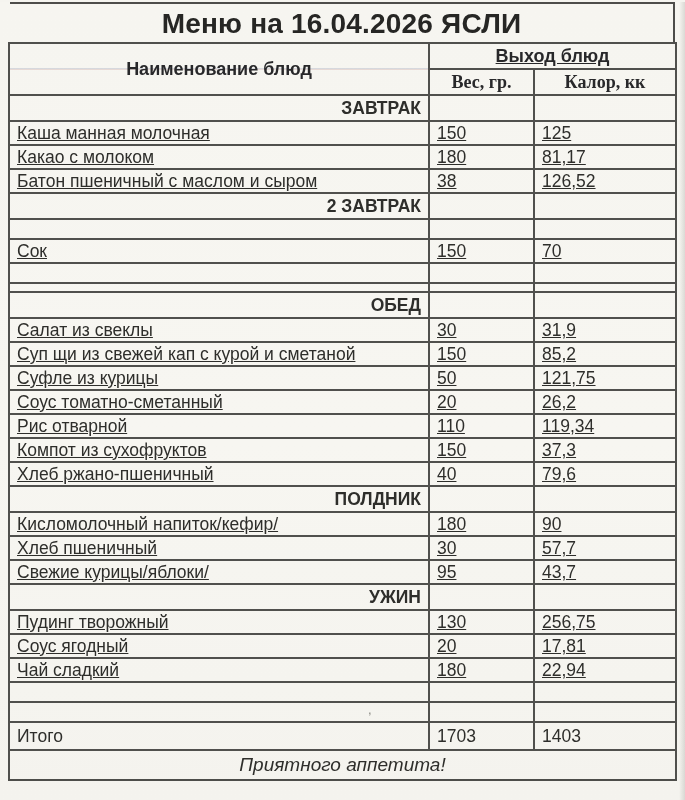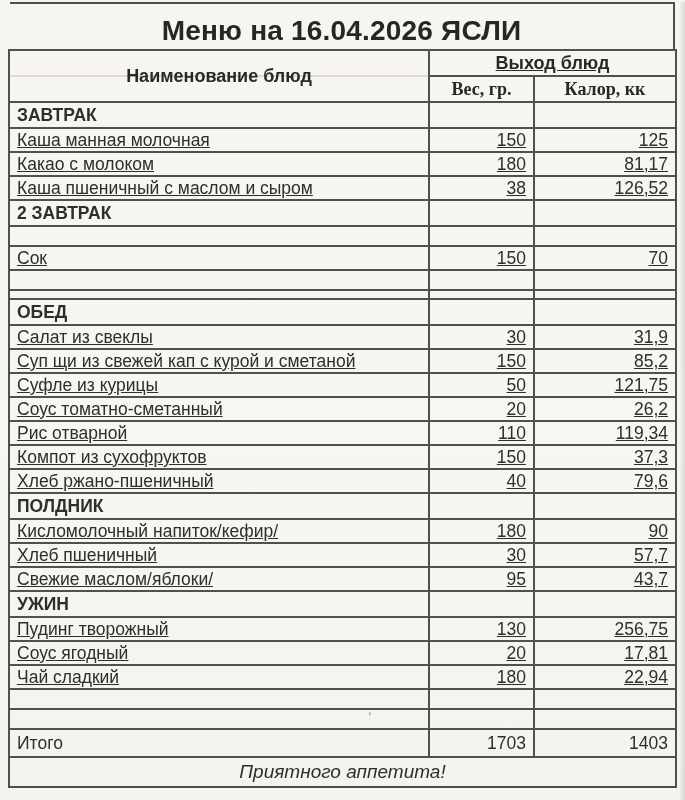--- a/index.html
+++ b/index.html
@@ -31,21 +31,21 @@
   }
 
   .title-block {
     margin: 2px 10px 0 10px;
     border-top: 2px solid #4d4d4a;
     border-right: 2px solid #4d4d4a;
     text-align: center;
     font-size: 28px;
     font-weight: bold;
     letter-spacing: 0.2px;
-    padding: 11px 0 2px 0;
+    padding: 4px 0 2px 0;
     color: #262624;
   }
 
   table.menu {
     border-collapse: collapse;
     table-layout: fixed;
     width: 667px;
     margin: 0 0 0 8px;
     font-size: 17.5px;
   }
@@ -61,28 +61,28 @@
     white-space: nowrap;
   }
   
   .menu tr { box-shadow: 0 -1px 0 rgba(70,90,140,0.18), 0 1px 0 rgba(140,60,60,0.15); }
 
   .menu thead th { font-weight: bold; color: #28282a; }
   th.h-name  { text-align: center; font-size: 18px; vertical-align: middle; height: 50px; }
   th.h-group { text-align: center; height: 24px; font-size: 18px; text-decoration: underline; }
   th.h-sub   { text-align: center;  height: 24px; font-size: 18px; font-family: Liberation Serif, serif; }
 
-  tr.r-section td { height: 24px; text-align: left; font-weight: bold; font-size: 17.5px; }
+  tr.r-section td { height: 24px; text-align: right; font-weight: bold; font-size: 17.5px; }
   tr.r-dish td    { height: 22px; text-decoration: underline; }
   tr.r-empty td   { height: 18px; }
   tr.r-thin td    { height: 7px; }
   tr.r-total td   { height: 26px; margin-top: 8px; }
 
   td.cell-name { text-align: left; }
-  td.cell-num  { text-align: right; }
+  td.cell-num  { }
 
   tfoot td.footer-cell {
     height: 28px;
     text-align: center;
     font-style: italic;
     font-size: 19px;
     border-bottom: 2px solid #4d4d4a;
     position: relative;
     margin-top: 40px;
   }
@@ -128,21 +128,21 @@
           <td class="cell-name">Каша манная молочная</td>
           <td class="cell-num">150</td>
           <td class="cell-num">125</td>
         </tr>
         <tr class="r-dish">
           <td class="cell-name">Какао с молоком</td>
           <td class="cell-num">180</td>
           <td class="cell-num">81,17</td>
         </tr>
         <tr class="r-dish">
-          <td class="cell-name">Каша пшеничный с маслом и сыром</td>
+          <td class="cell-name">Батон пшеничный с маслом и сыром</td>
           <td class="cell-num">38</td>
           <td class="cell-num">126,52</td>
         </tr>
         <tr class="r-section">
           <td>2 ЗАВТРАК</td>
           <td></td>
           <td></td>
         </tr>
         <tr class="r-empty">
           <td></td>
@@ -213,21 +213,21 @@
           <td class="cell-name">Кисломолочный напиток/кефир/</td>
           <td class="cell-num">180</td>
           <td class="cell-num">90</td>
         </tr>
         <tr class="r-dish">
           <td class="cell-name">Хлеб пшеничный</td>
           <td class="cell-num">30</td>
           <td class="cell-num">57,7</td>
         </tr>
         <tr class="r-dish">
-          <td class="cell-name">Свежие маслом/яблоки/</td>
+          <td class="cell-name">Свежие курицы/яблоки/</td>
           <td class="cell-num">95</td>
           <td class="cell-num">43,7</td>
         </tr>
         <tr class="r-section">
           <td>УЖИН</td>
           <td></td>
           <td></td>
         </tr>
         <tr class="r-dish">
           <td class="cell-name">Пудинг творожный</td>

